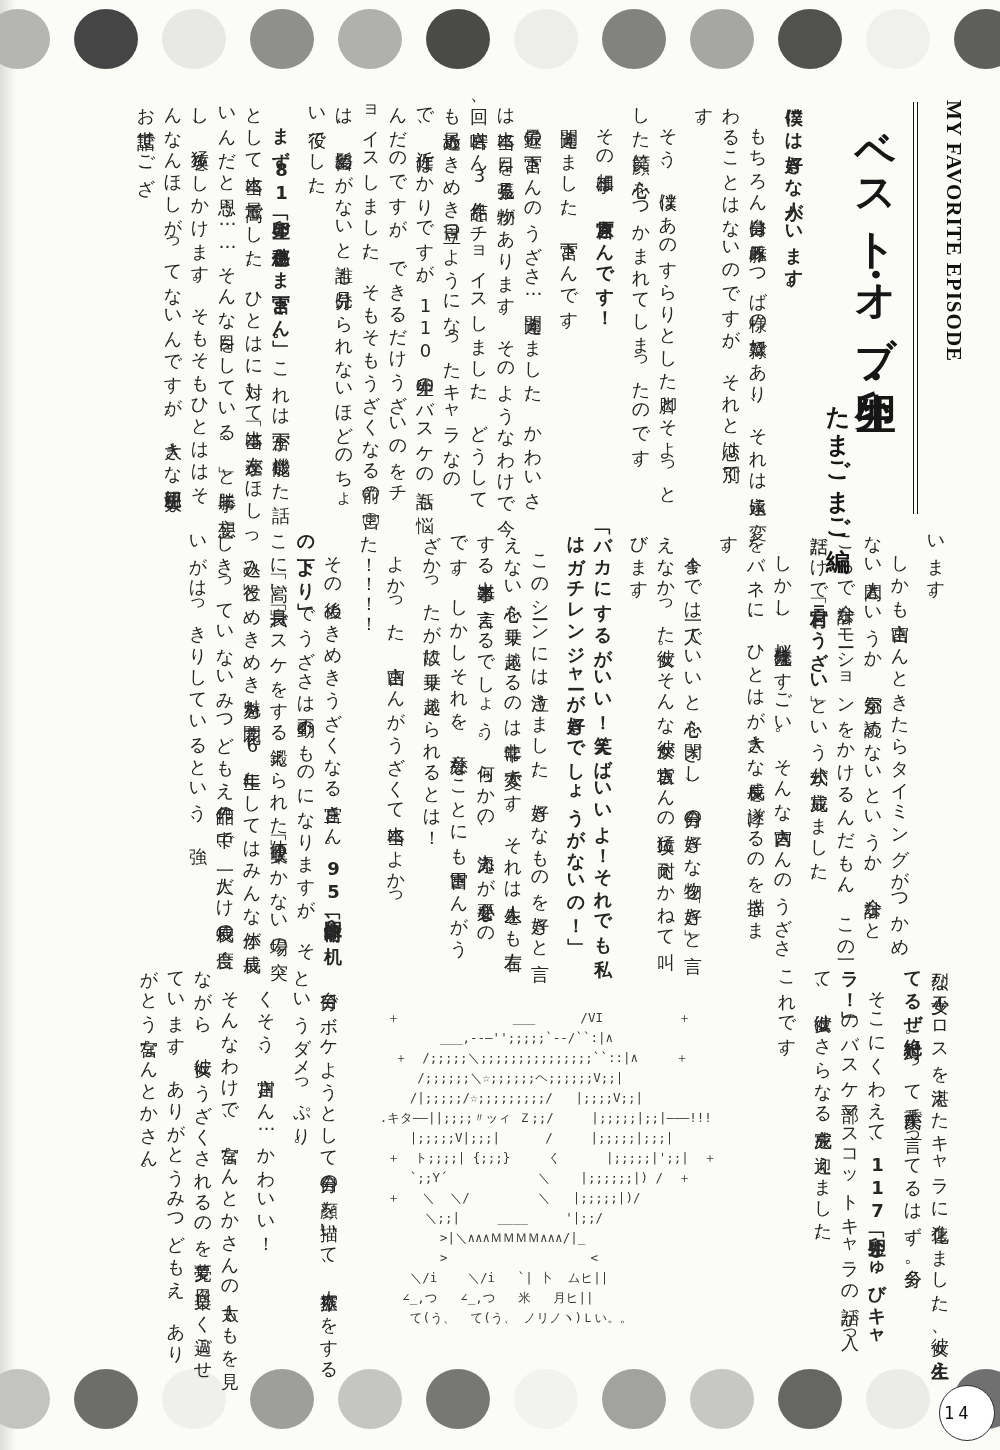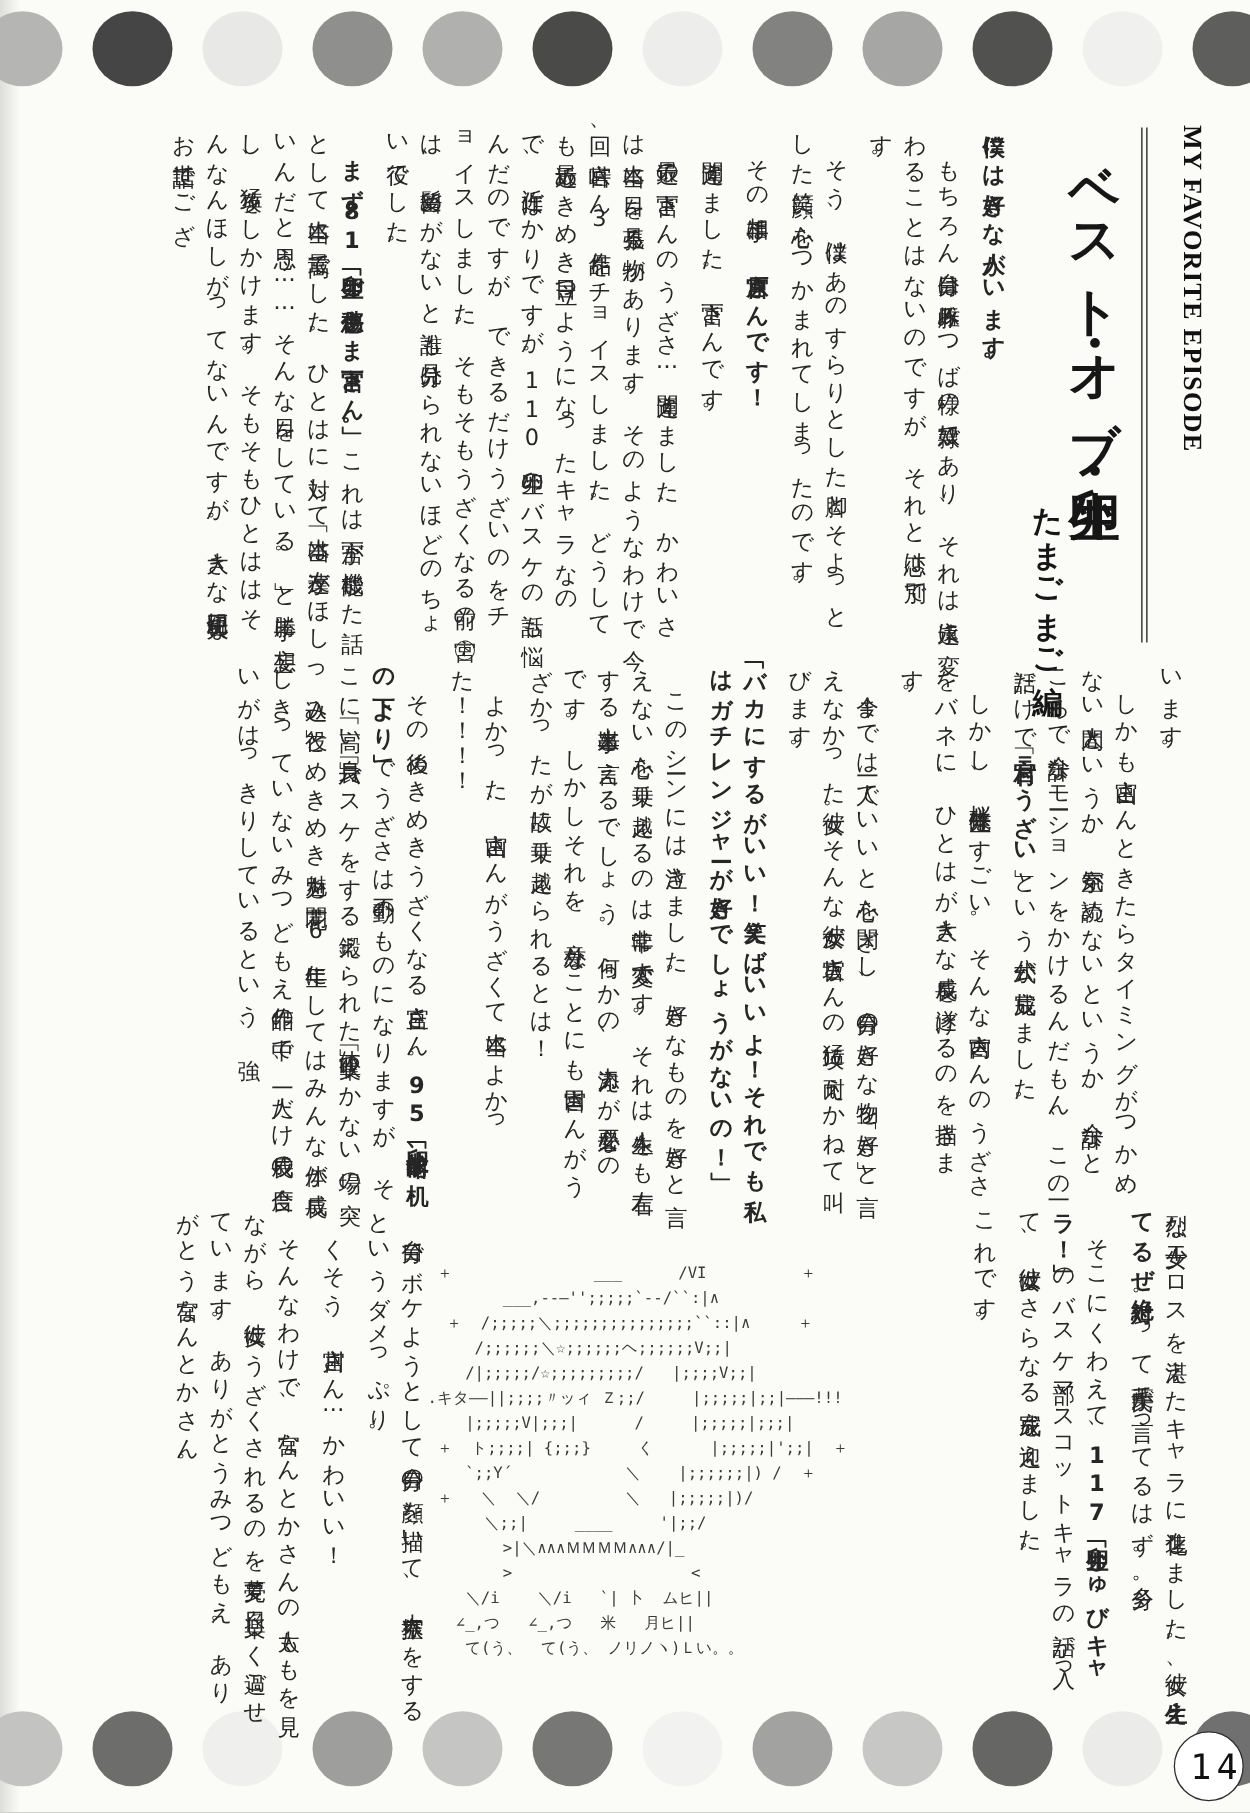--- a/index.html
+++ b/index.html
@@ -52,32 +52,32 @@
   }
   .vtext p{margin:0;margin-block-end:9px;}
   .vtext .b{font-weight:bold;}
   .band1{top:95px;right:192px;left:60px;height:420px;}
   .band2{top:523px;right:50px;left:52px;height:430px;}
   .band3r{top:958px;right:46px;width:215px;height:415px;}
   .band3l{top:958px;left:55px;width:288px;height:415px;}
   
   .aa{
     position:absolute;top:992px;left:342px;width:412px;height:352px;
-    display:flex;align-items:center;justify-content:flex-start;
+    display:flex;align-items:center;justify-content:center;
   }
   .aa pre{
     margin:0;font-family:"DejaVu Sans Mono",monospace;
     font-size:12.5px;line-height:20px;color:#3a3a3a;white-space:pre;
   }
   
   .page-num{
     position:absolute;right:5px;bottom:9px;width:54px;height:54px;
     background:#fff;border:1.5px solid #2c2c2c;border-radius:50%;
-    display:flex;align-items:center;justify-content:flex-end;
-    font-family:"DejaVu Sans Mono",monospace;font-size:28px;
+    display:flex;align-items:center;justify-content:flex-start;
+    font-family:"DejaVu Sans Mono",monospace;font-size:17px;
     letter-spacing:4px;color:#111;z-index:3;text-indent:4px;
   }
 </style>
 </head>
 <body>
 
 <div class="page">
   <div class="scan-edge"></div>
 
   <div class="dots-row top">

